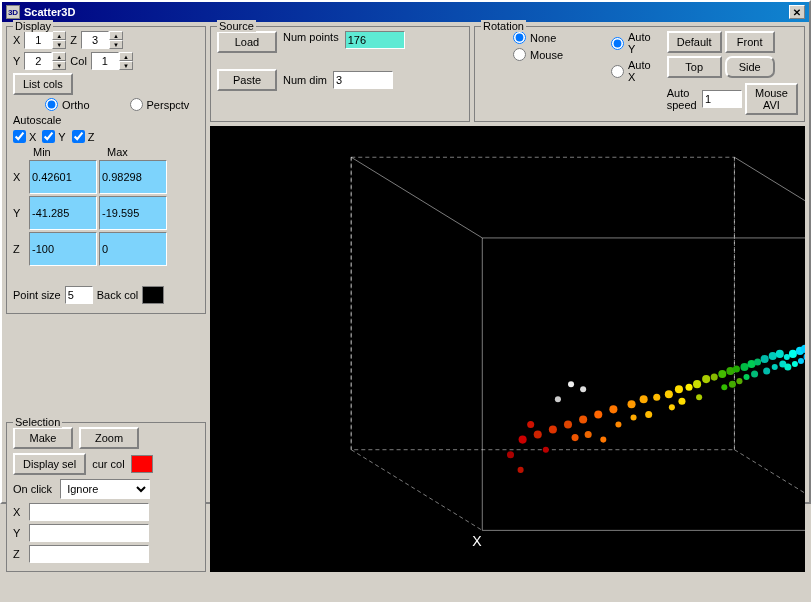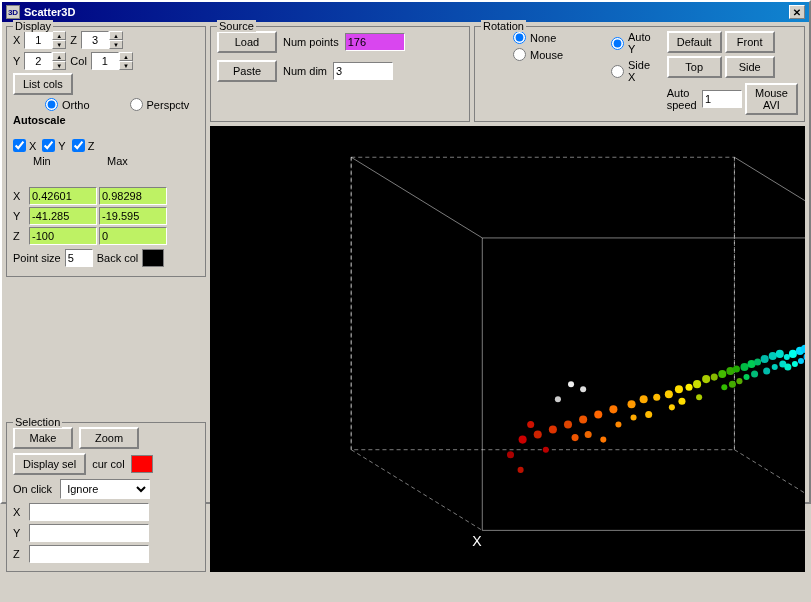--- a/index.html
+++ b/index.html
@@ -207,24 +207,24 @@
       gap: 2px;
       margin-bottom: 2px;
     }
     .min-max-row label {
       width: 14px;
     }
     .min-max-row input {
       width: 68px;
       border: 1px solid;
       border-color: #808080 #ffffff #ffffff #808080;
-      background: #bef264;
+      background: #7dd3fc;
       height: 18px;
       font-size: 11px;
-      padding: 0 2px;
+      padding: 16px 2px;
     }
     .autoscale-row {
       display: flex;
       align-items: center;
       gap: 6px;
       margin-bottom: 3px;
     }
   </style>
 </head>
 <body>
@@ -289,40 +289,40 @@
           <div class="radio-group">
             <input type="radio" name="view" checked="" style="">
             <label>Ortho</label>
           </div>
           <div class="radio-group">
             <input type="radio" name="view" style="">
             <label>Perspctv</label>
           </div>
         </div>
 
-        <div style="margin-bottom:13px;font-weight:bold;">
+        <div style="margin-bottom:4px;">
           <label>Autoscale</label>
         </div>
 
         <div class="autoscale-row">
           <div class="checkbox-group">
             <input type="checkbox" checked="" style="">
             <label>X</label>
           </div>
           <div class="checkbox-group">
             <input type="checkbox" checked="" style="">
             <label>Y</label>
           </div>
           <div class="checkbox-group">
             <input type="checkbox" checked="" style="">
             <label>Z</label>
           </div>
         </div>
 
-        <div style="display:flex; gap:6px; margin-bottom:20px;">
+        <div style="display:flex; gap:6px; margin-bottom:2px;">
           <label style="width:14px;"></label>
           <label style="width:68px; text-align:left;">Min</label>
           <label style="width:68px; text-align:left;">Max</label>
         </div>
 
         <div class="min-max-row">
           <label>X</label>
           <input type="text" value="0.42601" style="">
           <input type="text" value="0.98298" style="">
         </div>
@@ -330,21 +330,21 @@
           <label>Y</label>
           <input type="text" value="-41.285" style="">
           <input type="text" value="-19.595" style="">
         </div>
         <div class="min-max-row">
           <label>Z</label>
           <input type="text" value="-100" style="">
           <input type="text" value="0" style="">
         </div>
 
-        <div class="display-row" style="margin-top:4px;">
+        <div class="display-row" style="margin-top:20px;">
           <label>Point size</label>
           <input type="text" value="5" style="width: 28px; border-width: 1px; border-style: solid; border-image: initial; border-color: rgb(128, 128, 128) rgb(255, 255, 255) rgb(255, 255, 255) rgb(128, 128, 128); background: white; height: 18px; font-size: 11px; padding: 0px 2px;">
           <label>Back col</label>
           <span class="color-swatch" style="background:black;"></span>
         </div>
       </div>
 
       <div class="group-box selection-group">
         <span class="group-box-label">Selection</span>
 
@@ -383,24 +383,24 @@
       </div>
 
     </div>
 
     <div class="right-panel">
 
       <div class="top-panels">
 
         <div class="group-box source-group">
           <span class="group-box-label">Source</span>
-          <div style="display:flex; gap:6px; align-items:center; margin-bottom:7px;">
+          <div style="display:flex; gap:6px; margin-bottom:16px;">
             <button class="btn" style="width:60px;">Load</button>
             <label>Num points</label>
-            <input type="text" value="176" style="width: 60px; border-width: 1px; border-style: solid; border-image: initial; border-color: rgb(128, 128, 128) rgb(255, 255, 255) rgb(255, 255, 255) rgb(128, 128, 128); background: #d946ef; height: 18px; font-size: 11px; padding: 0px 2px;">
+            <input type="text" value="176" style="width: 60px; border-width: 1px; border-style: solid; border-image: initial; border-color: rgb(128, 128, 128) rgb(255, 255, 255) rgb(255, 255, 255) rgb(128, 128, 128); background: #5eead4; height: 18px; font-size: 11px; padding: 0px 2px;">
           </div>
           <div style="display:flex; gap:6px; align-items:center;">
             <button class="btn" style="width:60px;">Paste</button>
             <label>Num dim</label>
             <input type="text" value="3" style="width: 60px; border-width: 1px; border-style: solid; border-image: initial; border-color: rgb(128, 128, 128) rgb(255, 255, 255) rgb(255, 255, 255) rgb(128, 128, 128); background: white; height: 18px; font-size: 11px; padding: 0px 2px;">
           </div>
         </div>
 
         <div class="group-box rotation-group">
           <span class="group-box-label">Rotation</span>
@@ -415,31 +415,31 @@
                 <label>Mouse</label>
               </div>
             </div>
             <div style="display:flex; flex-direction:column; gap:4px; margin-right:8px;">
               <div class="radio-group">
                 <input type="radio" name="rotauto" checked="" style="">
                 <label>Auto Y</label>
               </div>
               <div class="radio-group">
                 <input type="radio" name="rotauto" style="">
-                <label>Side X</label>
+                <label>Auto X</label>
               </div>
             </div>
             <div style="display:flex; flex-direction:column; gap:3px;">
               <div style="display:flex; gap:3px;">
                 <button class="btn" style="min-width:55px;">Default</button>
                 <button class="btn" style="min-width:50px;">Front</button>
               </div>
               <div style="display:flex; gap:3px;">
                 <button class="btn" style="min-width:55px;">Top</button>
-                <button class="btn" style="min-width:50px;">Side</button>
+                <button class="btn" style="min-width:50px;border-radius:7px;">Side</button>
               </div>
               <div style="display:flex; gap:3px; align-items:center; margin-top:2px;">
                 <label>Auto speed</label>
                 <input type="text" value="1" style="width: 40px; border-width: 1px; border-style: solid; border-image: initial; border-color: rgb(128, 128, 128) rgb(255, 255, 255) rgb(255, 255, 255) rgb(128, 128, 128); background: white; height: 18px; font-size: 11px; padding: 0px 2px;">
                 <button class="btn">Mouse AVI</button>
               </div>
             </div>
           </div>
         </div>
       </div>

